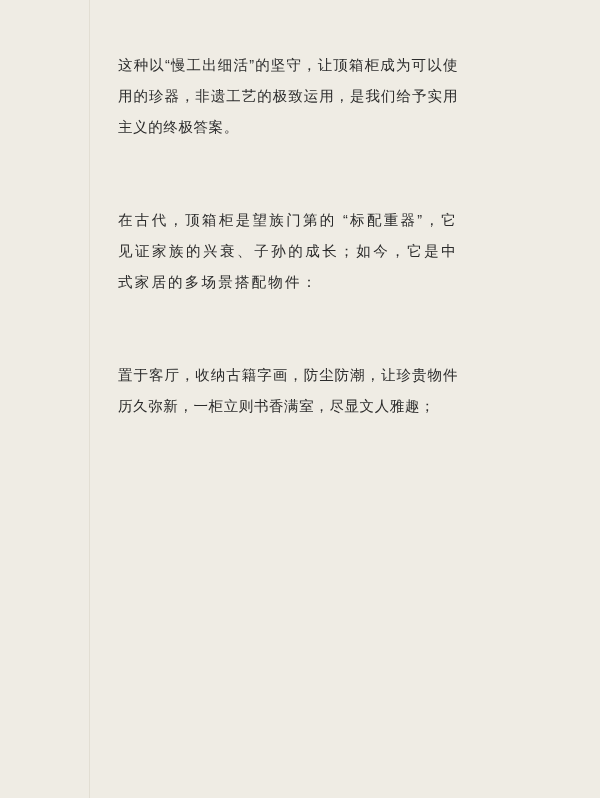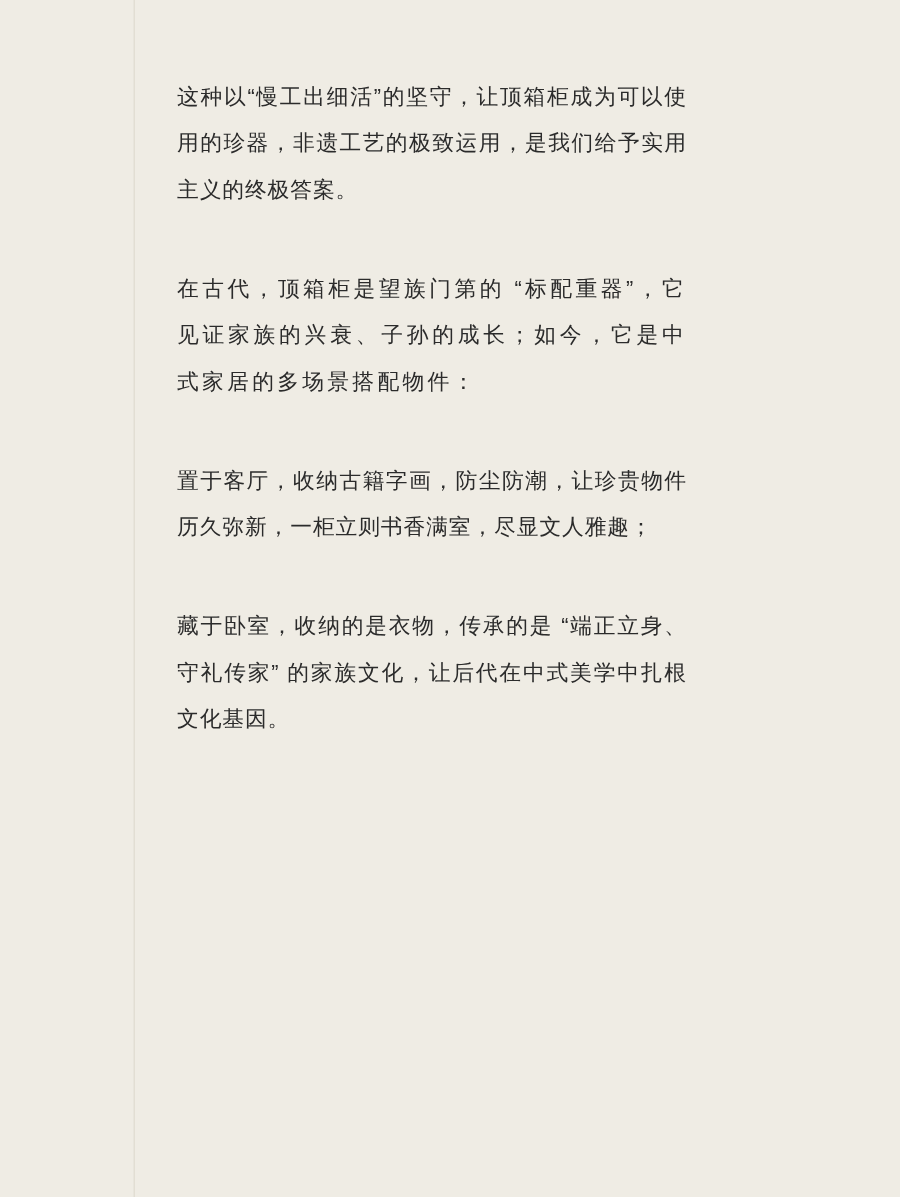--- a/index.html
+++ b/index.html
@@ -37,30 +37,29 @@
   .para {
     font-size: 14.5px;
     line-height: 31px;
     color: #2b2b2b;
     letter-spacing: 0.6px;
     text-align: justify;
     text-justify: inter-ideograph;
     margin: 0;
   }
   .para + .para {
-    margin-top: 35px;
+    margin-top: 62px;
   }
   .para.spaced {
     letter-spacing: 2.2px;
   }
 </style>
 </head>
 <body>
 
 <div class="page">
   <div class="left-rule"></div>
   <div class="content">
     <p class="para">这种以“慢工出细活”的坚守，让顶箱柜成为可以使用的珍器，非遗工艺的极致运用，是我们给予实用主义的终极答案。</p>
     <p class="para spaced">在古代，顶箱柜是望族门第的 “标配重器”，它见证家族的兴衰、子孙的成长；如今，它是中式家居的多场景搭配物件：</p>
     <p class="para">置于客厅，收纳古籍字画，防尘防潮，让珍贵物件历久弥新，一柜立则书香满室，尽显文人雅趣；</p>
-    <p class="para">藏于卧室，收纳的是衣物，传承的是 “端正立身、守礼传家” 的家族文化，让后代在中式美学中扎根文化基因。</p>
   </div>
 </div>
 
 </body></html>

